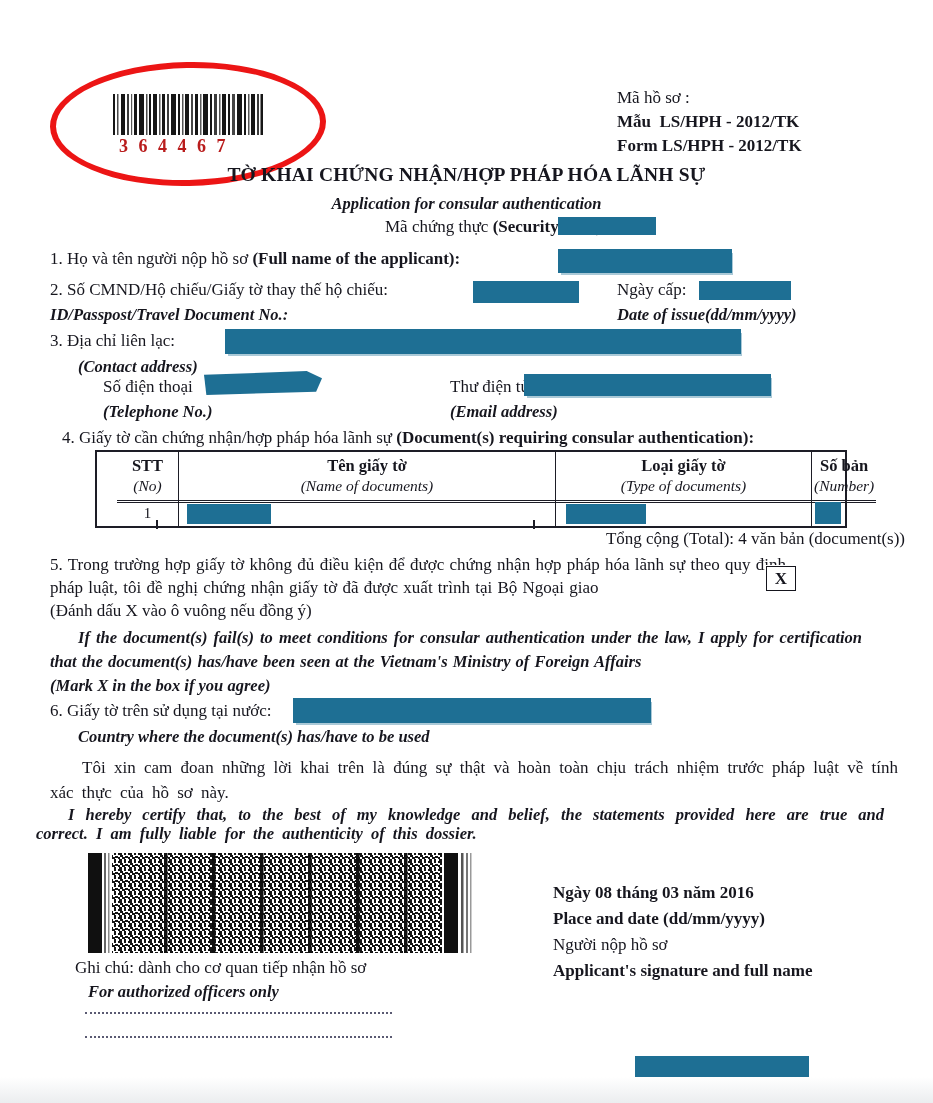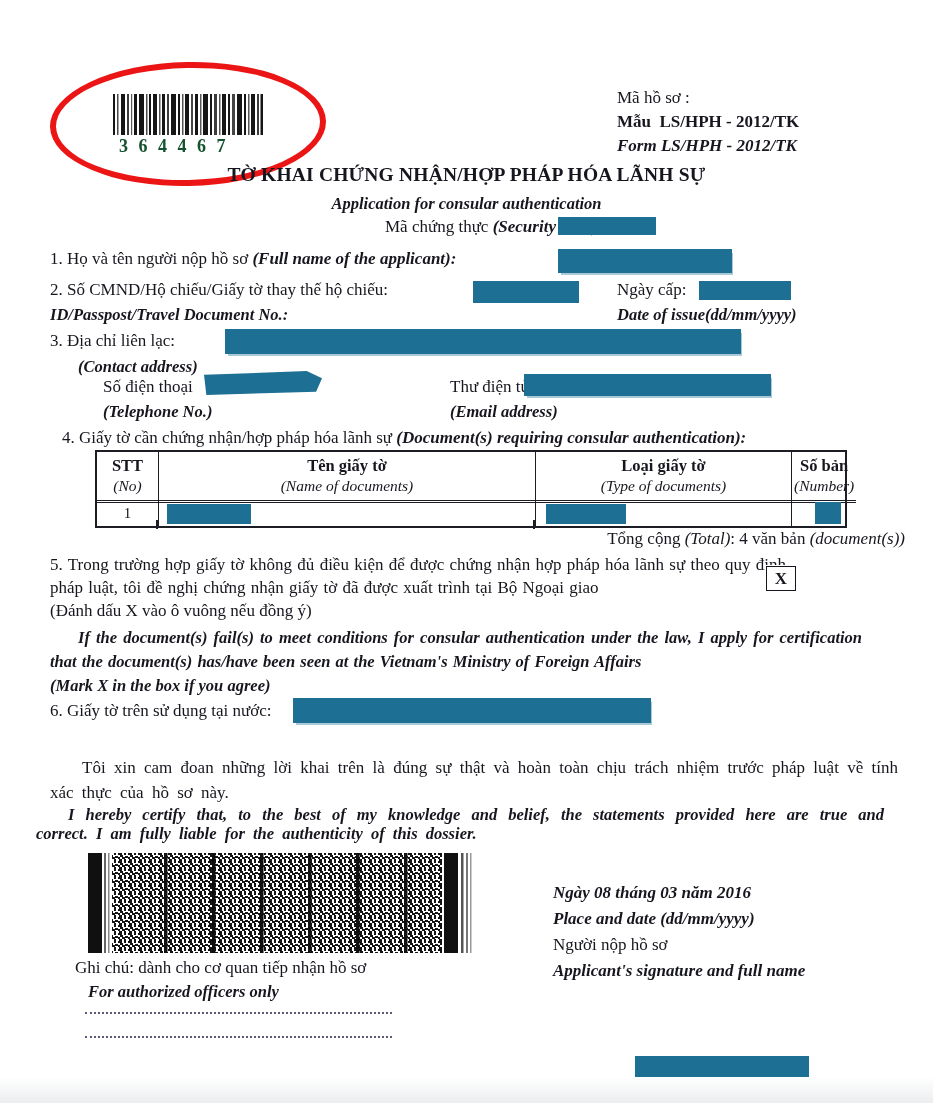--- a/index.html
+++ b/index.html
@@ -5,53 +5,53 @@
   html,body{margin:0;padding:0;background:#fff;}
   .page{
     position:relative;width:933px;height:1103px;background:#ffffff;
     font-family:"Liberation Serif", serif;color:#16161e;overflow:hidden;
   }
   .page::after{
     content:"";position:absolute;left:0;right:0;bottom:0;height:26px;
     background:linear-gradient(#ffffff, #ebedef);pointer-events:none;
   }
   .abs{position:absolute;}
-  .i{font-style:italic;}
+  .i{}
   .b{font-weight:700;}
   .sb{font-weight:600;}
   .ws-pre{white-space:pre;}
   .txt{font-size:17px;line-height:22px;}
   .txt-en{font-size:16.5px;line-height:22px;font-style:italic;font-weight:600;}
   .center{text-align:center;}
   .redact{background:#1e6f94;display:inline-block;}
   .redact.sh{box-shadow:2px 3px 0 -1px rgba(31,112,149,0.38);}
   .ellipse{
     border:6px solid #ec1515;border-radius:50%;
     transform:rotate(-1.2deg);
   }
   .title{font-size:19.5px;letter-spacing:.2px;}
   
   .doc-table{left:95px;top:450px;width:752px;border:2.2px solid #1d1d26;box-sizing:border-box;}
-  .tr{display:grid;grid-template-columns:62px 377px 256px 1fr;}
+  .tr{display:grid;grid-template-columns:62px 377px 256px 1fr;padding-left:20px;}
   .cell{border-right:1.6px solid #1d1d26;box-sizing:border-box;text-align:center;}
   .cell:last-child{border-right:none;}
   .thead .cell{border-bottom:3px double #1d1d26;padding:3px 2px 4px;}
   .th-vn{font-weight:700;font-size:16.5px;line-height:21px;}
   .th-en{font-style:italic;font-size:15.5px;line-height:20px;}
   .tbody .cell{height:23px;font-size:15px;line-height:21px;}
   .tick{width:2px;background:#1d1d26;height:9px;}
   .just{text-align:justify;}
   .dotline{border-top:2.5px dotted #5a5a72;height:0;}
   .checkbox{
     width:30px;height:25px;border:1.7px solid #15151d;box-sizing:border-box;
     display:flex;align-items:center;justify-content:center;
     font-weight:700;font-size:17px;background:#fff;box-shadow:0 0 0 1px #ffffff, 1px 1px 0 0 rgba(20,20,30,.25);
   }
   .sig-block{line-height:26px;text-align:left;font-size:17px;}
-  .digits{font-weight:700;font-size:18px;letter-spacing:3px;color:#14532d;}
+  .digits{font-weight:700;font-size:18px;letter-spacing:3px;color:#b91c1c;}
 </style>
 </head>
 <body>
 
 <div class="page">
 
   <div class="abs" style="left:113px;top:94px;">
     <svg width="150" height="41" xmlns="http://www.w3.org/2000/svg">
       <g fill="#161616">
         <rect x="0" y="0" width="2" height="41"></rect>
@@ -176,20 +176,21 @@
   <div class="abs txt just" style="left:50px;top:553px;width:736px;line-height:23px;word-spacing:1px;">5. Trong trường hợp giấy tờ không đủ điều kiện để được chứng nhận hợp pháp hóa lãnh sự theo quy định pháp luật, tôi đề nghị chứng nhận giấy tờ đã được xuất trình tại Bộ Ngoại giao</div>
   <div class="abs checkbox" style="left:766px;top:566px;">
     <span>X</span>
   </div>
   <div class="abs txt-en just" style="left:50px;top:626px;width:812px;line-height:24px;text-indent:28px;word-spacing:1px;">If the document(s) fail(s) to meet conditions for consular authentication under the law, I apply for certification that the document(s) has/have been seen at the Vietnam's Ministry of Foreign Affairs</div>
   <div class="abs txt" style="left:50px;top:600px;">(Đánh dấu X vào ô vuông nếu đồng ý)</div>
   <div class="abs txt-en" style="left:50px;top:675px;">(Mark X in the box if you agree)</div>
 
   <div class="abs txt" style="left:50px;top:700px;">6. Giấy tờ trên sử dụng tại nước:</div>
   <span class="abs redact sh" style="left:293px;top:698px;width:358px;height:25px;"></span>
+  <div class="abs txt-en" style="left:78px;top:726px;">Country where the document(s) has/have to be used</div>
 
   <div class="abs txt just" style="left:50px;top:755px;width:848px;line-height:25px;text-indent:32px;word-spacing:4px;">Tôi xin cam đoan những lời khai trên là đúng sự thật và hoàn toàn chịu trách nhiệm trước pháp luật về tính xác thực của hồ sơ này.</div>
   <div class="abs txt-en just" style="left:36px;top:805px;width:848px;line-height:19px;text-indent:32px;word-spacing:4px;">I hereby certify that, to the best of my knowledge and belief, the statements provided here are true and correct. I am fully liable for the authenticity of this dossier.</div>
 
   <div class="abs" style="left:88px;top:853px;">
     <svg width="402" height="100" xmlns="http://www.w3.org/2000/svg">
       <defs>
         <pattern id="nz" width="10" height="8" patternUnits="userSpaceOnUse">
           <rect width="10" height="8" fill="#fff"></rect>
           <g fill="#141414">

